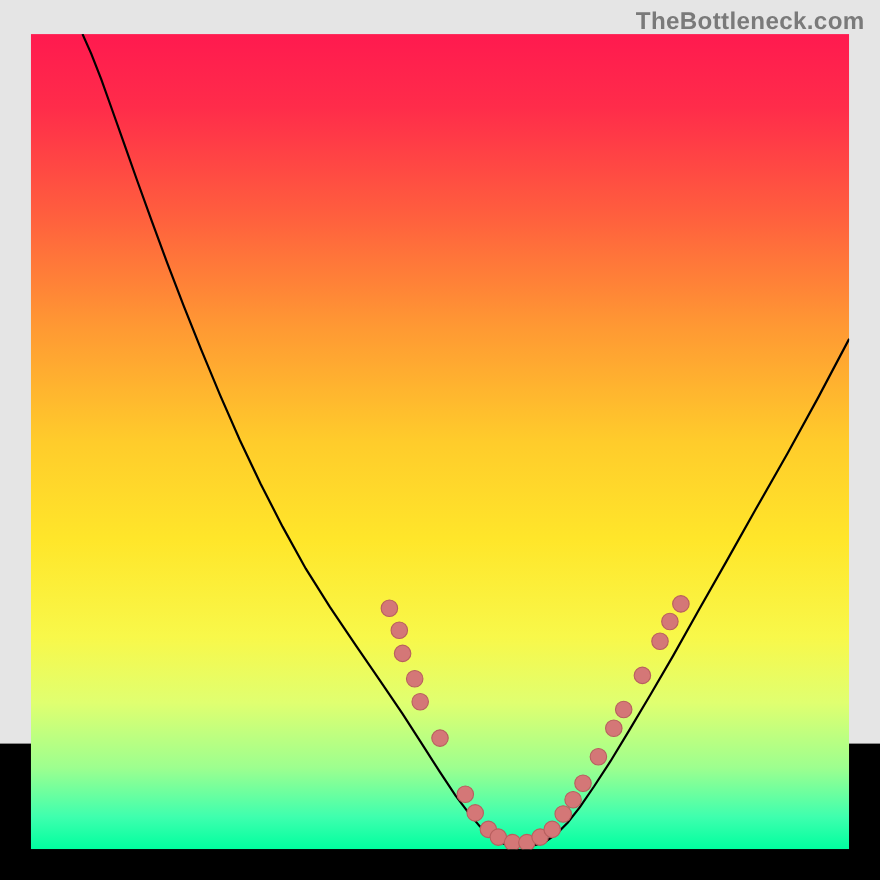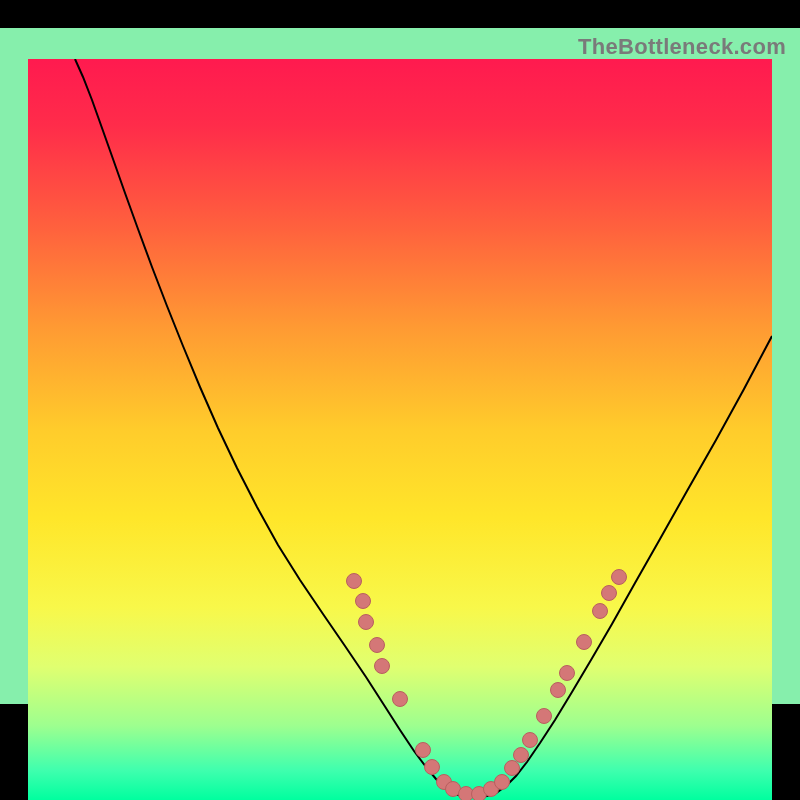--- a/index.html
+++ b/index.html
@@ -1,22 +1,21 @@
 <!DOCTYPE html>
 <html><head>
 <meta charset="utf-8">
 <style>
   * { margin: 0; padding: 0; box-sizing: border-box; }
   html, body { width: 800px; height: 800px; overflow: hidden; background: #000; }
   .frame {
     width: 800px;
     height: 676px;
-    background: #86efac;
+    background: #e5e5e5;
     position: relative;
-    margin-top: 28px;
   }
   .watermark {
     position: absolute;
     top: 6px;
     right: 14px;
     font-family: Arial, Helvetica, sans-serif;
     font-size: 22px;
     font-weight: 600;
     color: #7a7a7a;
     letter-spacing: 0.3px;

